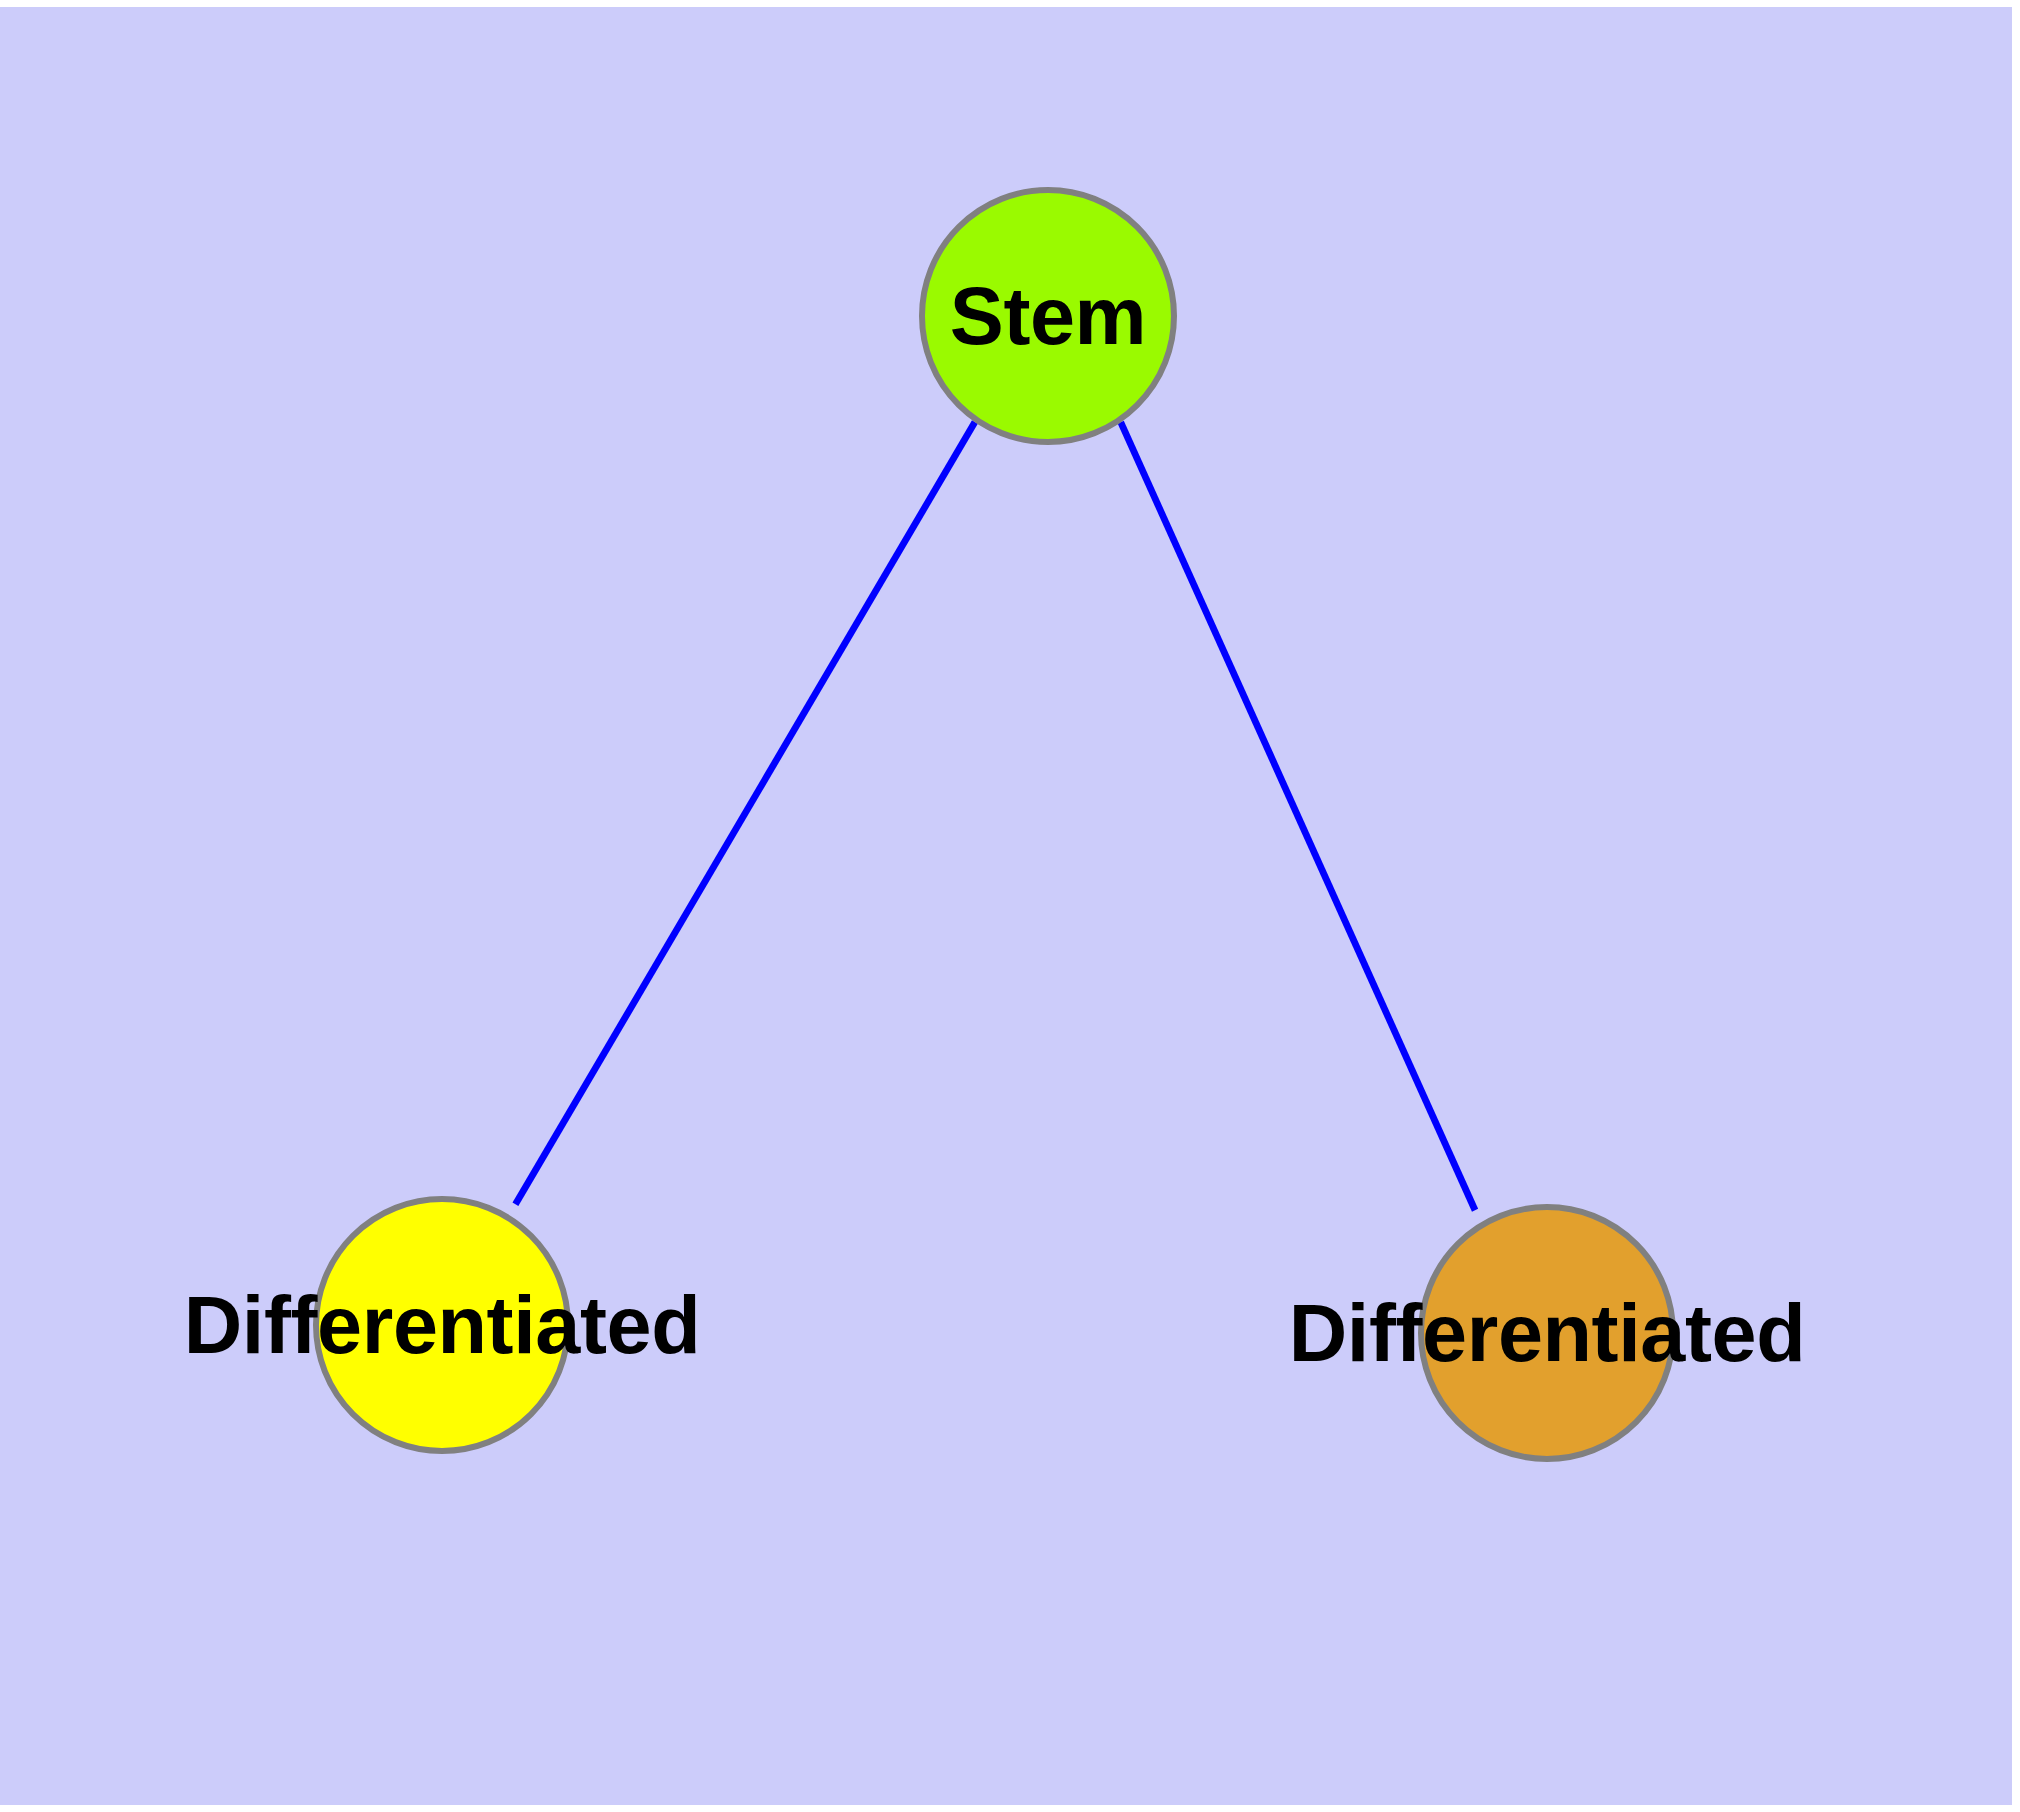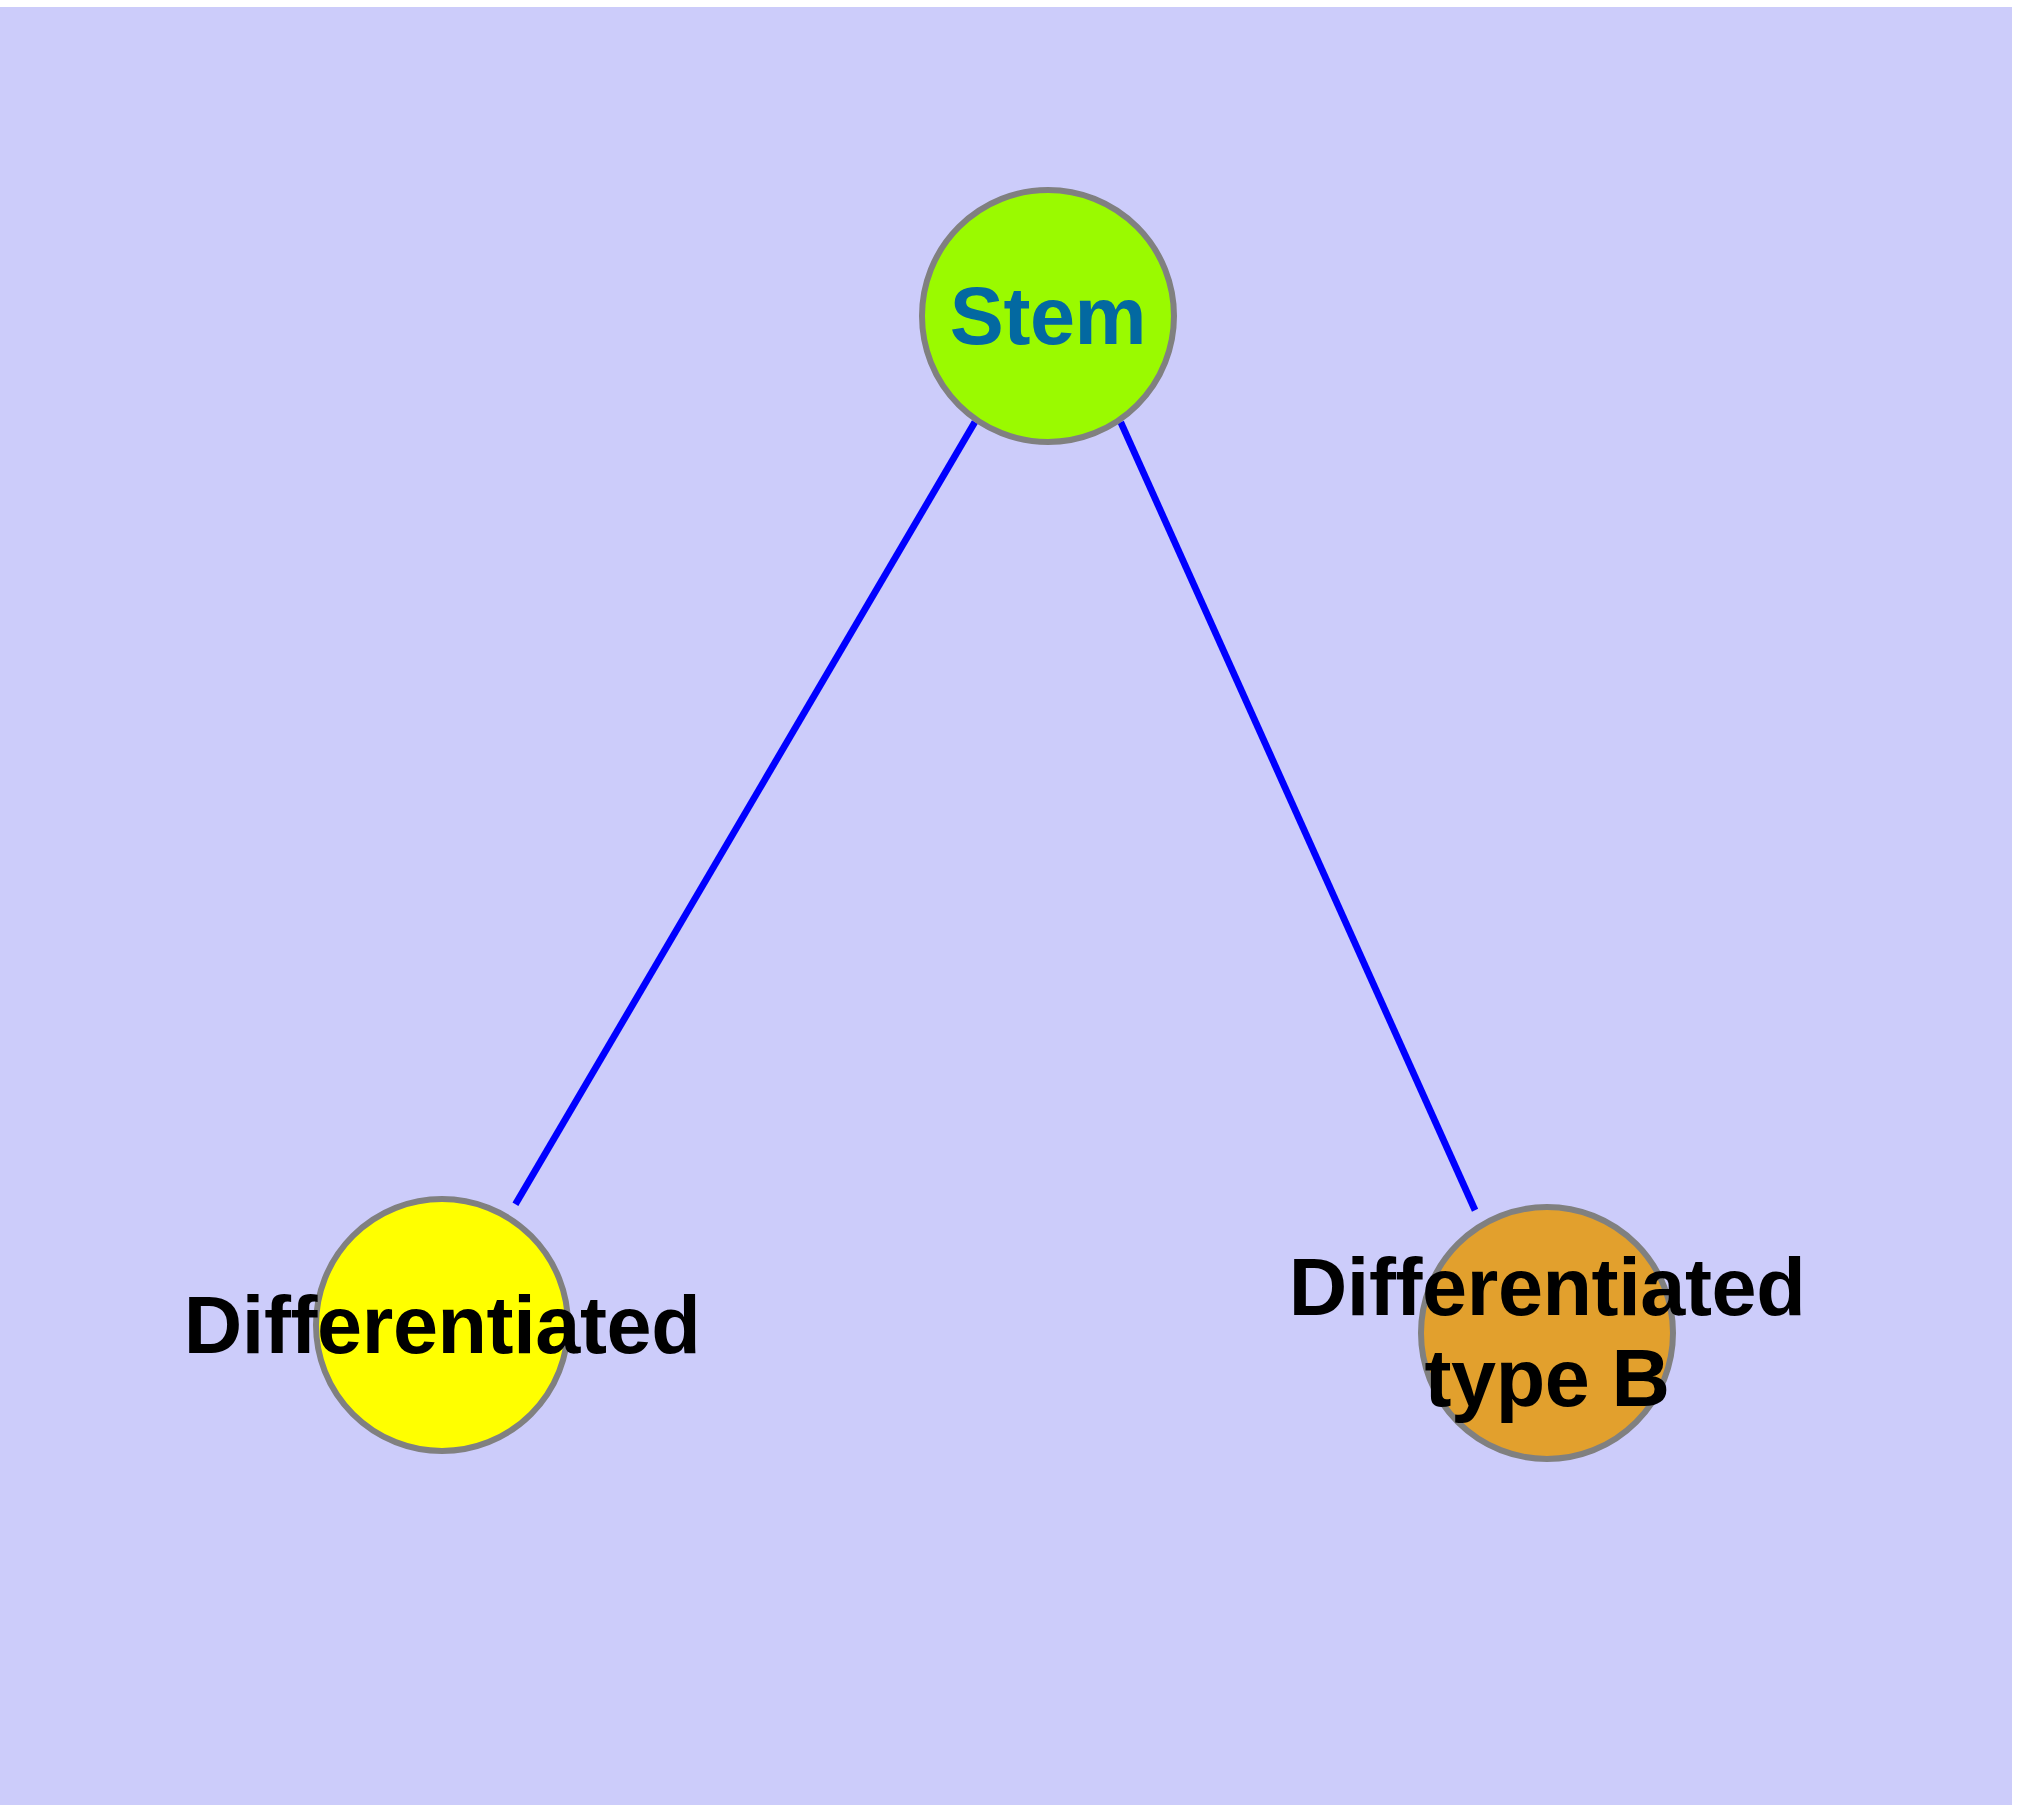--- a/index.html
+++ b/index.html
@@ -68,34 +68,33 @@
 
   <div id="plot-area" style="background: rgb(204, 204, 250);"></div>
 
   <svg id="graph-svg" viewBox="0 0 2384 2138" preserveAspectRatio="none">
     <line class="graph-edge" id="edge-0" x1="1150" y1="498" x2="608" y2="1421" stroke="#0000ff" stroke-width="8" stroke-linecap="butt"></line>
     <line class="graph-edge" id="edge-1" x1="1322" y1="498" x2="1740" y2="1428" stroke="#0000ff" stroke-width="8" stroke-linecap="butt"></line>
   </svg>
 
   <div class="node-group" id="node-0" style="left: 1048px; top: 316px; width: 258px; height: 258px;">
     <div class="node-circle" style="width: 258px; height: 258px; background: rgb(154, 250, 0); border-color: rgb(128, 128, 128); border-width: 6px;"></div>
-    <div class="node-label" style="font-size: 81px; color: #0369a1;">
+    <div class="node-label" style="font-size: 81px; color: #000000;">
         <div>Stem</div>
       </div>
   </div>
 
   <div class="node-group" id="node-1" style="left: 442px; top: 1325px; width: 258px; height: 258px;">
     <div class="node-circle" style="width: 258px; height: 258px; background: rgb(255, 255, 0); border-color: rgb(128, 128, 128); border-width: 6px;"></div>
     <div class="node-label" style="font-size: 81px; color: rgb(0, 0, 0);">
         <div>Differentiated</div>
       </div>
   </div>
 
   <div class="node-group" id="node-2" style="left: 1547px; top: 1333px; width: 258px; height: 258px;">
     <div class="node-circle" style="width: 258px; height: 258px; background: rgb(226, 160, 45); border-color: rgb(128, 128, 128); border-width: 6px;"></div>
     <div class="node-label" style="font-size: 81px; color: rgb(0, 0, 0);">
         <div>Differentiated</div>
-        <div>type B</div>
       </div>
   </div>
 
 </div>
 
 
 </body></html>

